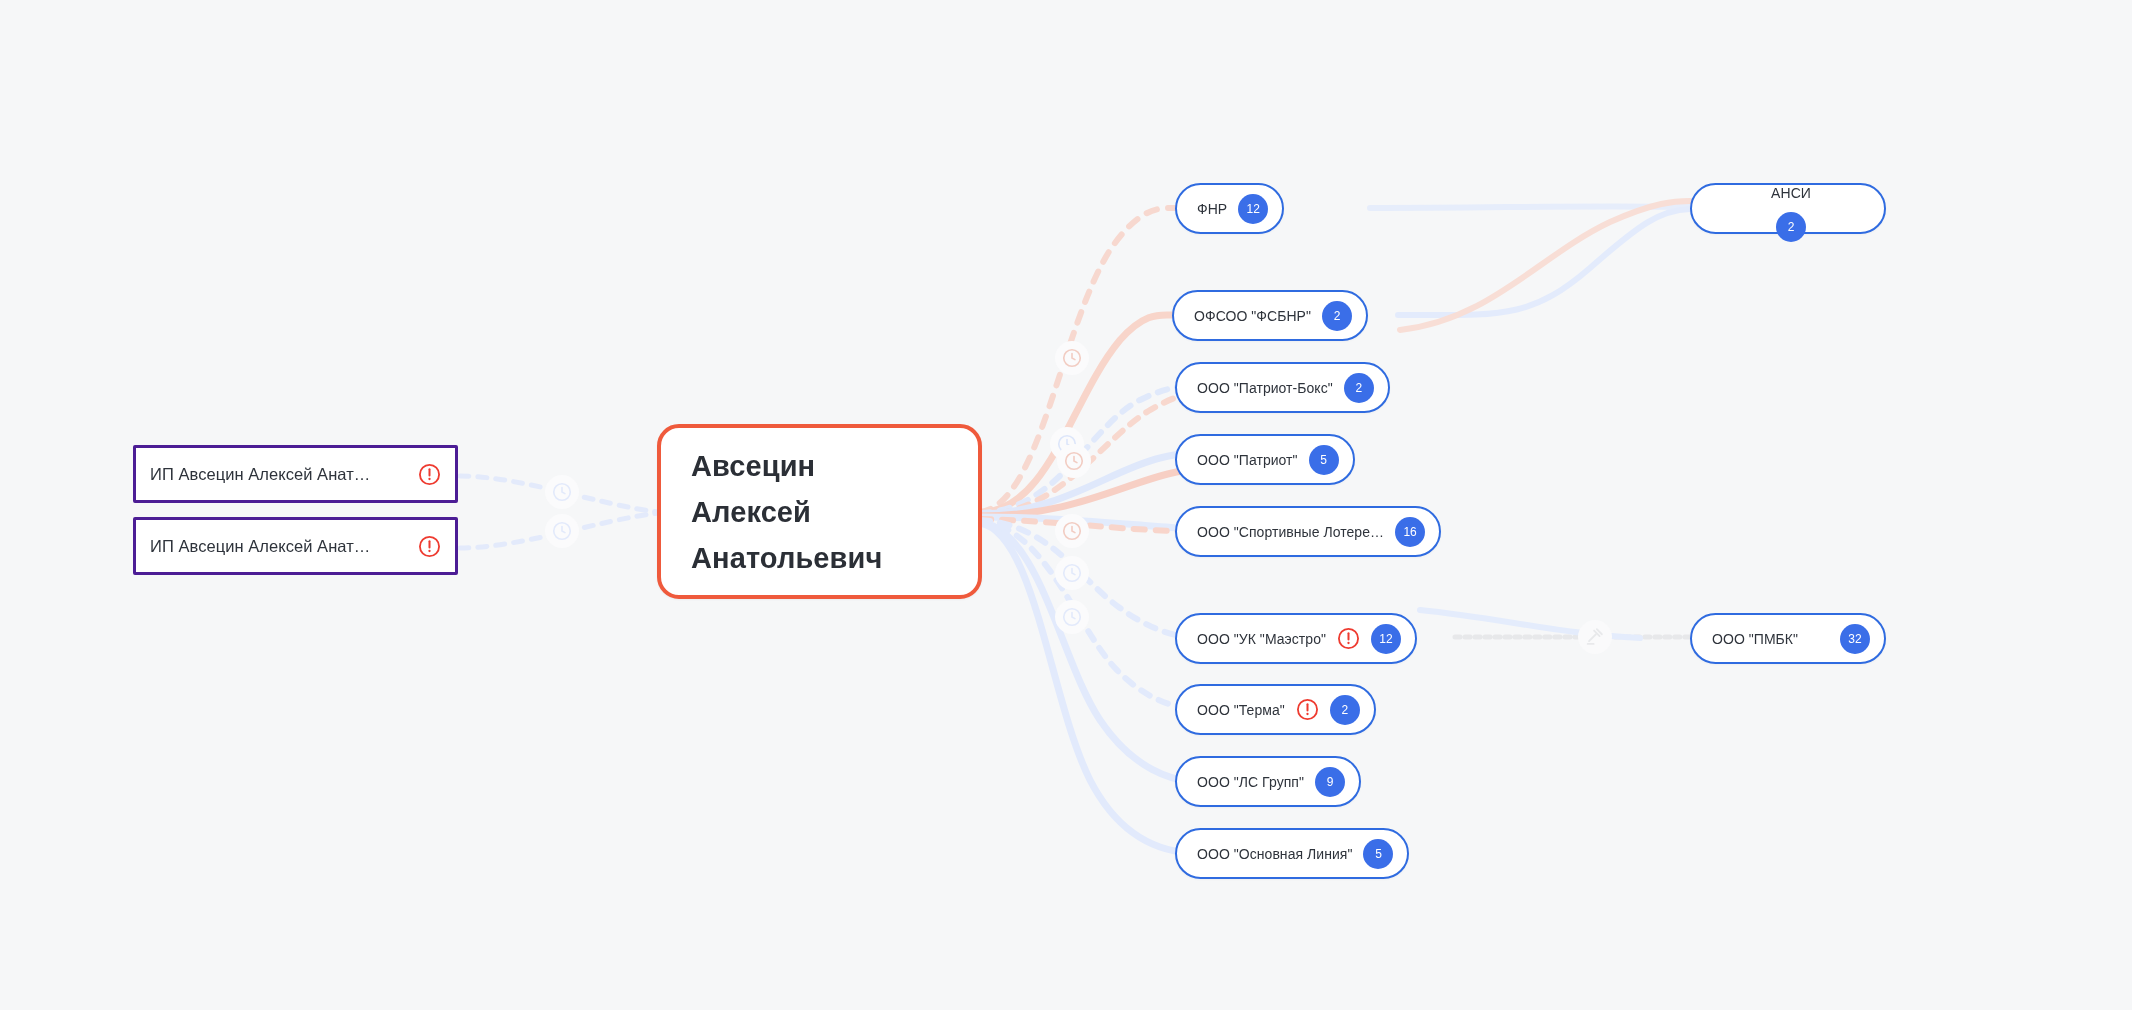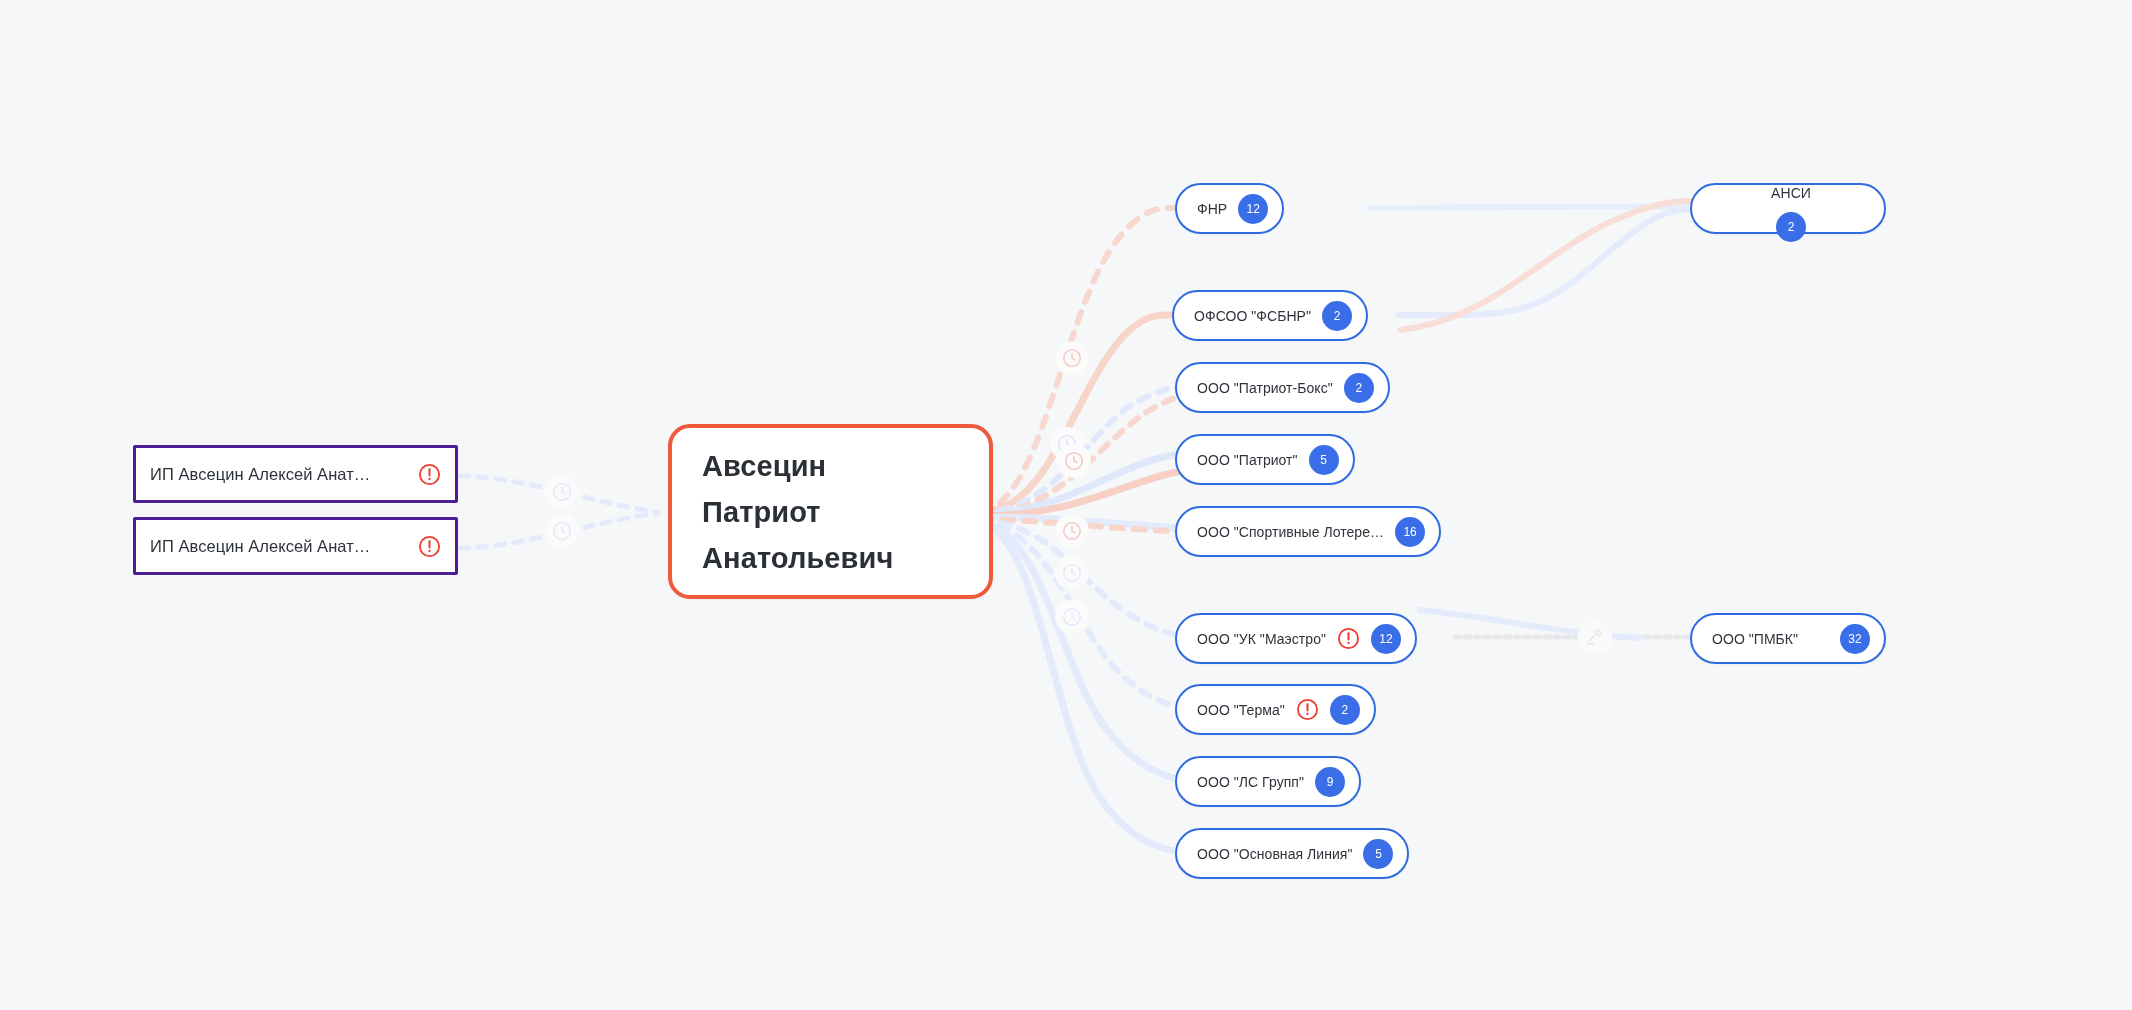--- a/index.html
+++ b/index.html
@@ -37,21 +37,20 @@
   }
   
   .node-root {
     border: 4px solid #ef5a3c;
     border-radius: 22px;
     padding: 0 0 0 30px;
     flex-direction: column;
     align-items: flex-start;
     justify-content: center;
     box-shadow: 0 1px 2px rgba(40,50,70,0.05);
-    margin-left: 11px;
   }
   .node-root .root-line {
     font-size: 29px;
     font-weight: bold;
     color: #2b2f36;
     line-height: 46px;
     letter-spacing: 0.1px;
   }
   
   .node-alert {
@@ -232,21 +231,21 @@
     <span class="node-label">ИП Авсецин Алексей Анат…</span>
     <svg class="warn-icon" viewBox="0 0 24 24">
       <circle cx="12" cy="12" r="10" fill="none" stroke="#ee3b30" stroke-width="1.9"></circle>
       <path d="M12 6.6 V13.1" stroke="#ee3b30" stroke-width="2.1" stroke-linecap="round"></path>
       <circle cx="12" cy="16.7" r="1.2" fill="#ee3b30"></circle>
     </svg>
   </div>
 
   <div class="node node-root" style="left:657px; top:424px; width:325px; height:175px;">
     <span class="root-line">Авсецин</span>
-    <span class="root-line">Патриот</span>
+    <span class="root-line">Алексей</span>
     <span class="root-line">Анатольевич</span>
   </div>
 
   <div class="node node-pill" style="left:1175px; top:183px; height:51px;">
     <span class="node-label">ФНР</span>
     <span class="badge">12</span>
   </div>
 
   <div class="node node-pill" style="left:1172px; top:290px; height:51px;">
     <span class="node-label">ОФСОО "ФСБНР"</span>

